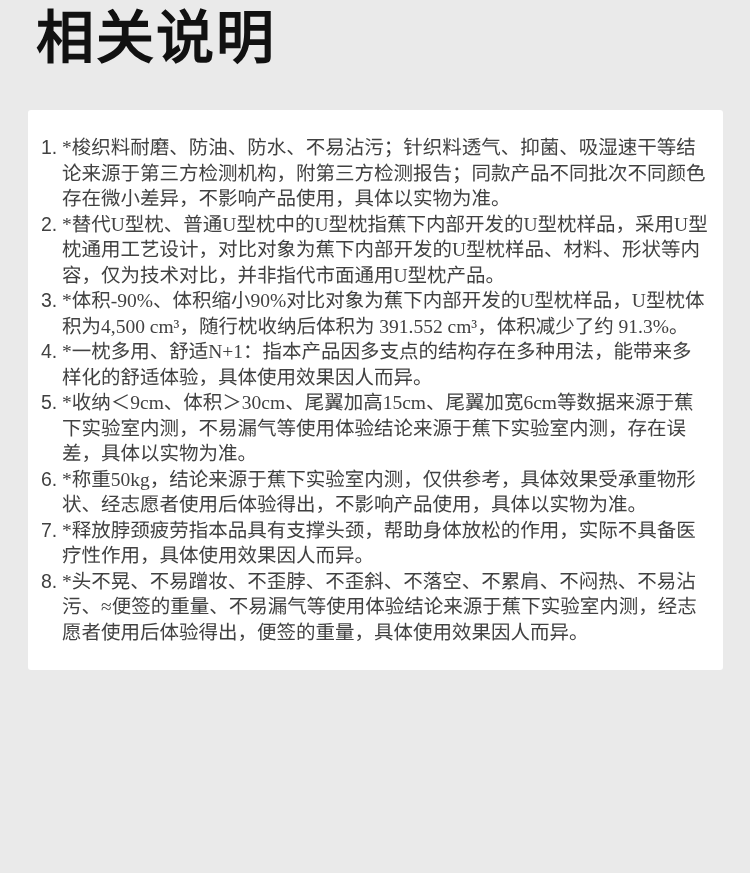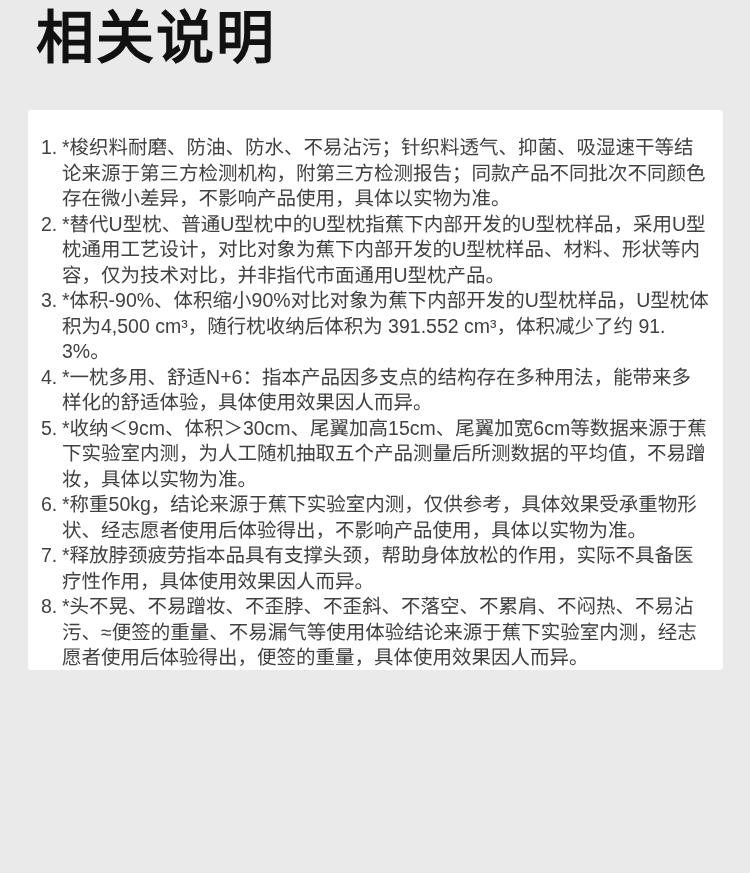--- a/index.html
+++ b/index.html
@@ -56,20 +56,21 @@
     font-weight: 400;
   }
   .note .num {
     flex: none;
     width: 21px;
   }
   .note .txt {
     flex: 1;
     min-width: 0;
     word-break: break-all;
+    font-family: Liberation Serif, serif;
   }
 </style>
 </head>
 <body>
 
 <div class="page">
 
   <header class="header">
     <h1 class="page-title">相关说明</h1>
   </header>
@@ -87,26 +88,26 @@
         <span class="txt">*替代U型枕、普通U型枕中的U型枕指蕉下内部开发的U型枕样品，采用U型枕通用工艺设计，对比对象为蕉下内部开发的U型枕样品、材料、形状等内容，仅为技术对比，并非指代市面通用U型枕产品。</span>
       </li>
 
       <li class="note">
         <span class="num">3.</span>
         <span class="txt">*体积-90%、体积缩小90%对比对象为蕉下内部开发的U型枕样品，U型枕体积为4,500 cm³，随行枕收纳后体积为 391.552 cm³，体积减少了约 91.3%。</span>
       </li>
 
       <li class="note">
         <span class="num">4.</span>
-        <span class="txt">*一枕多用、舒适N+6：指本产品因多支点的结构存在多种用法，能带来多样化的舒适体验，具体使用效果因人而异。</span>
+        <span class="txt">*一枕多用、舒适N+1：指本产品因多支点的结构存在多种用法，能带来多样化的舒适体验，具体使用效果因人而异。</span>
       </li>
 
       <li class="note">
         <span class="num">5.</span>
-        <span class="txt">*收纳＜9cm、体积＞30cm、尾翼加高15cm、尾翼加宽6cm等数据来源于蕉下实验室内测，为人工随机抽取五个产品测量后所测数据的平均值，不易蹭妆，具体以实物为准。</span>
+        <span class="txt">*收纳＜9cm、体积＞30cm、尾翼加高15cm、尾翼加宽6cm等数据来源于蕉下实验室内测，不易漏气等使用体验结论来源于蕉下实验室内测，存在误差，具体以实物为准。</span>
       </li>
 
       <li class="note">
         <span class="num">6.</span>
         <span class="txt">*称重50kg，结论来源于蕉下实验室内测，仅供参考，具体效果受承重物形状、经志愿者使用后体验得出，不影响产品使用，具体以实物为准。</span>
       </li>
 
       <li class="note">
         <span class="num">7.</span>
         <span class="txt">*释放脖颈疲劳指本品具有支撑头颈，帮助身体放松的作用，实际不具备医疗性作用，具体使用效果因人而异。</span>

